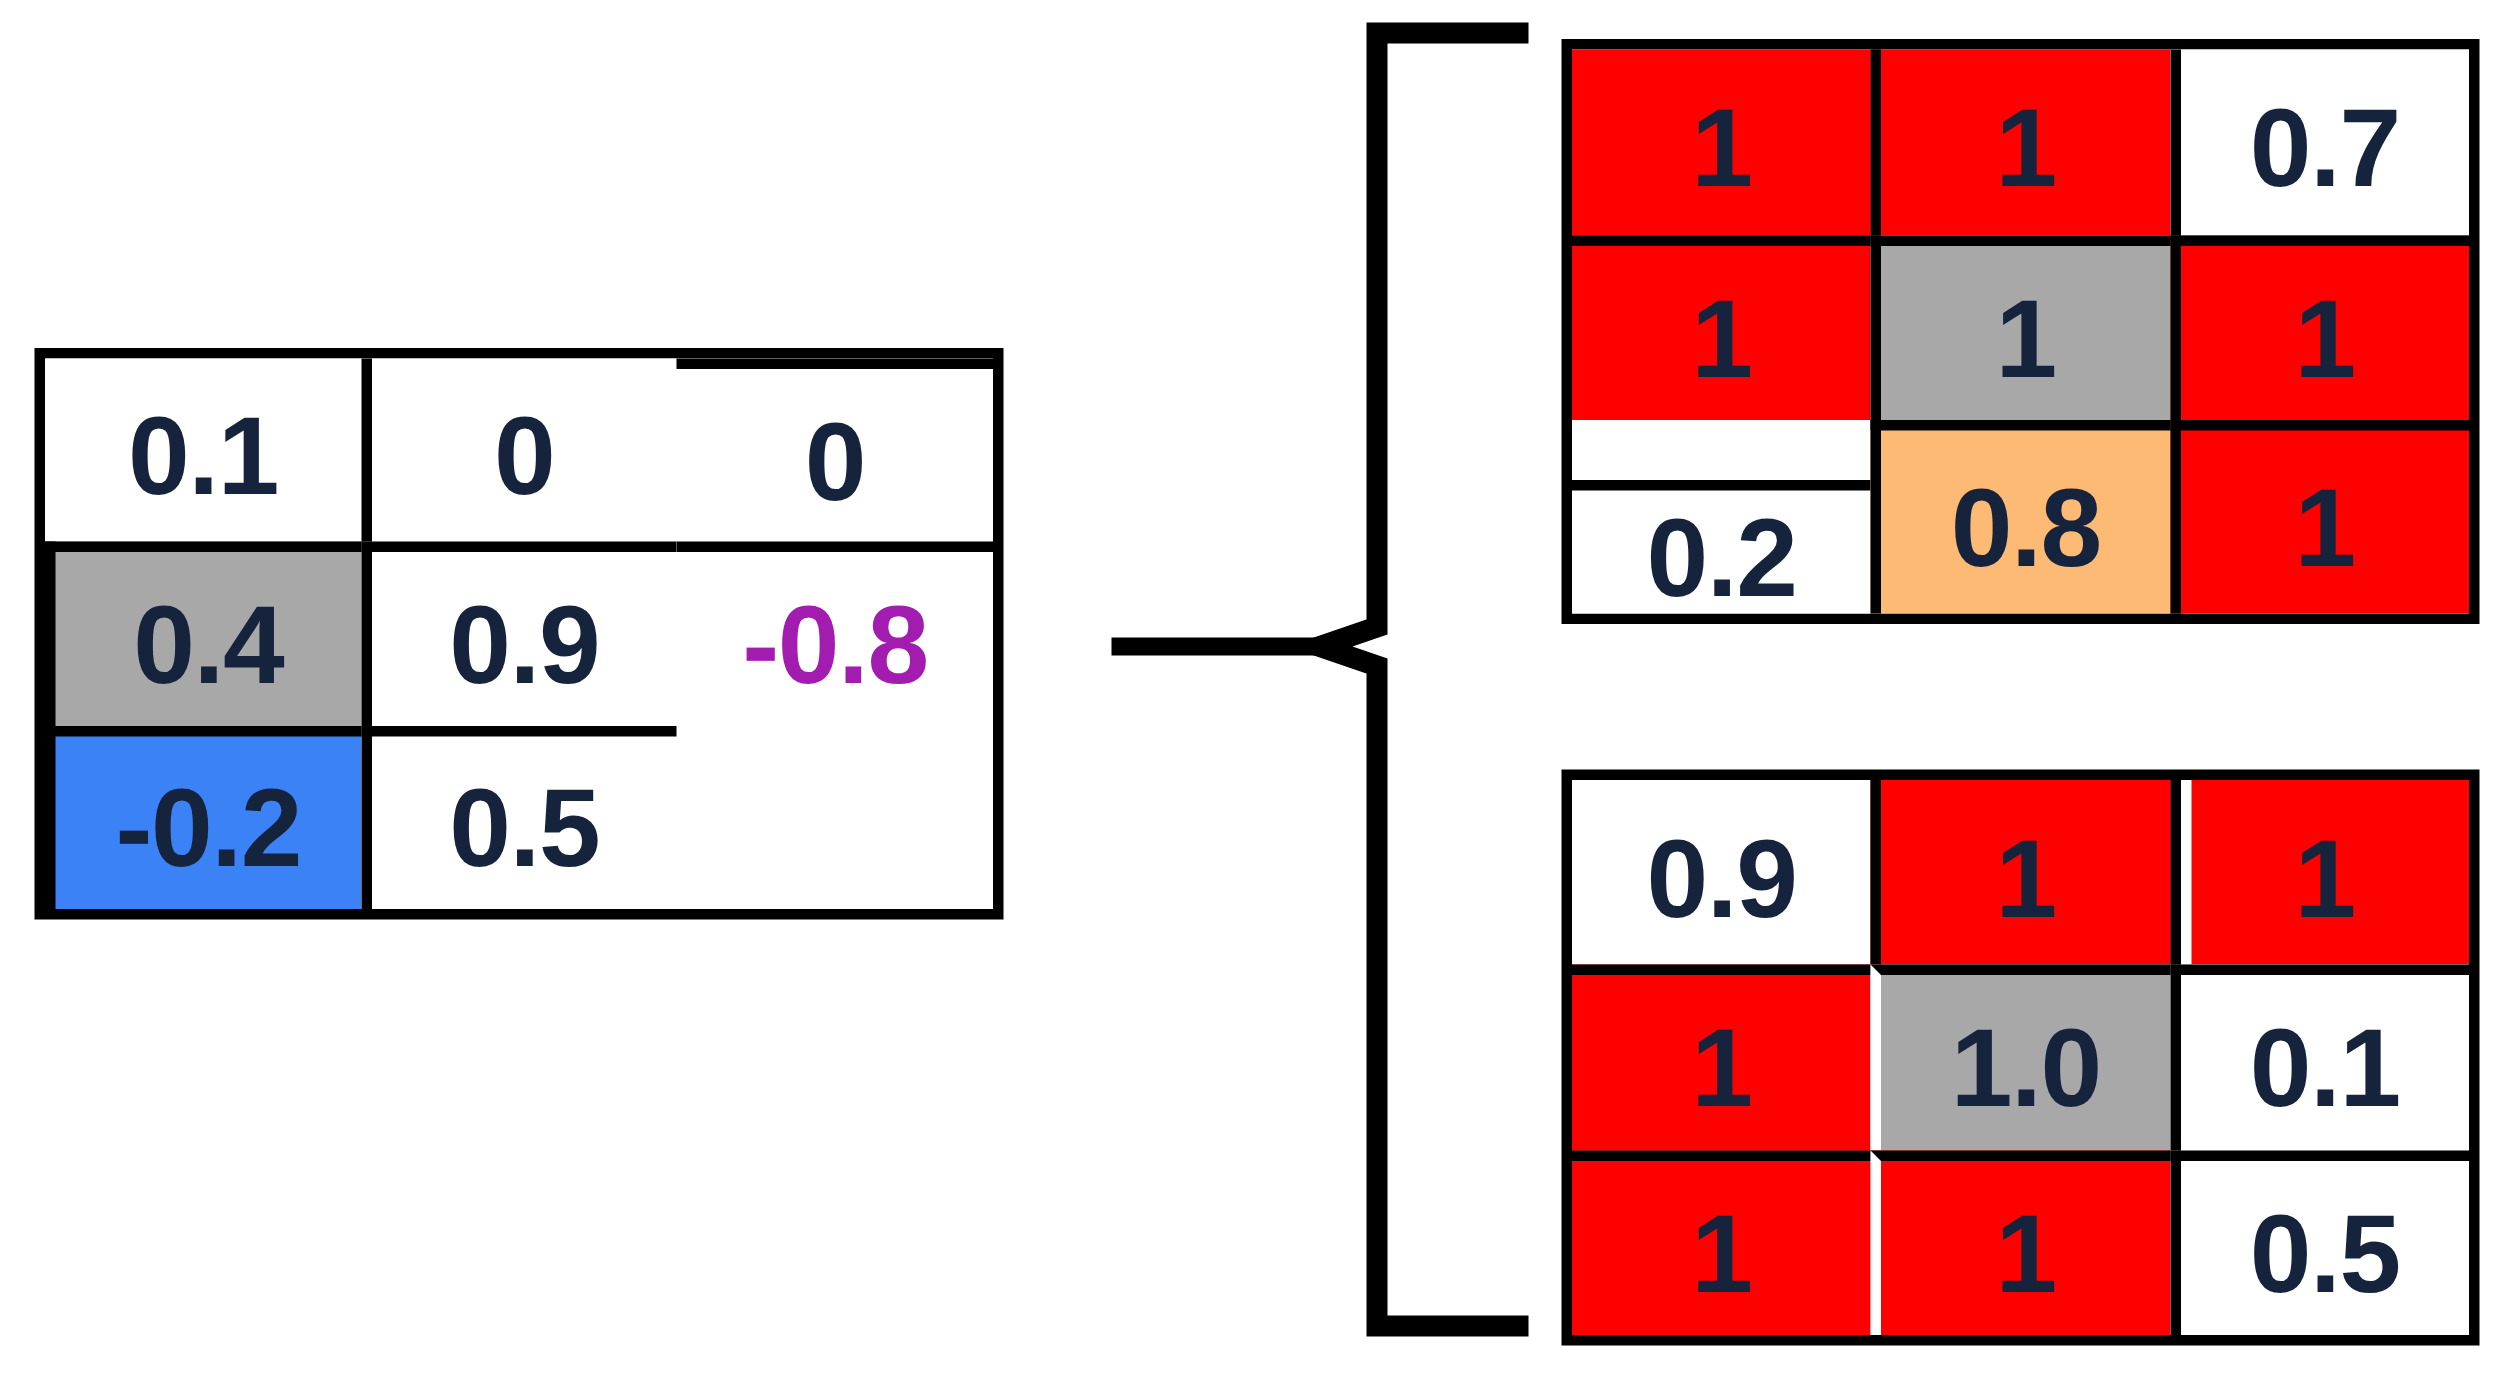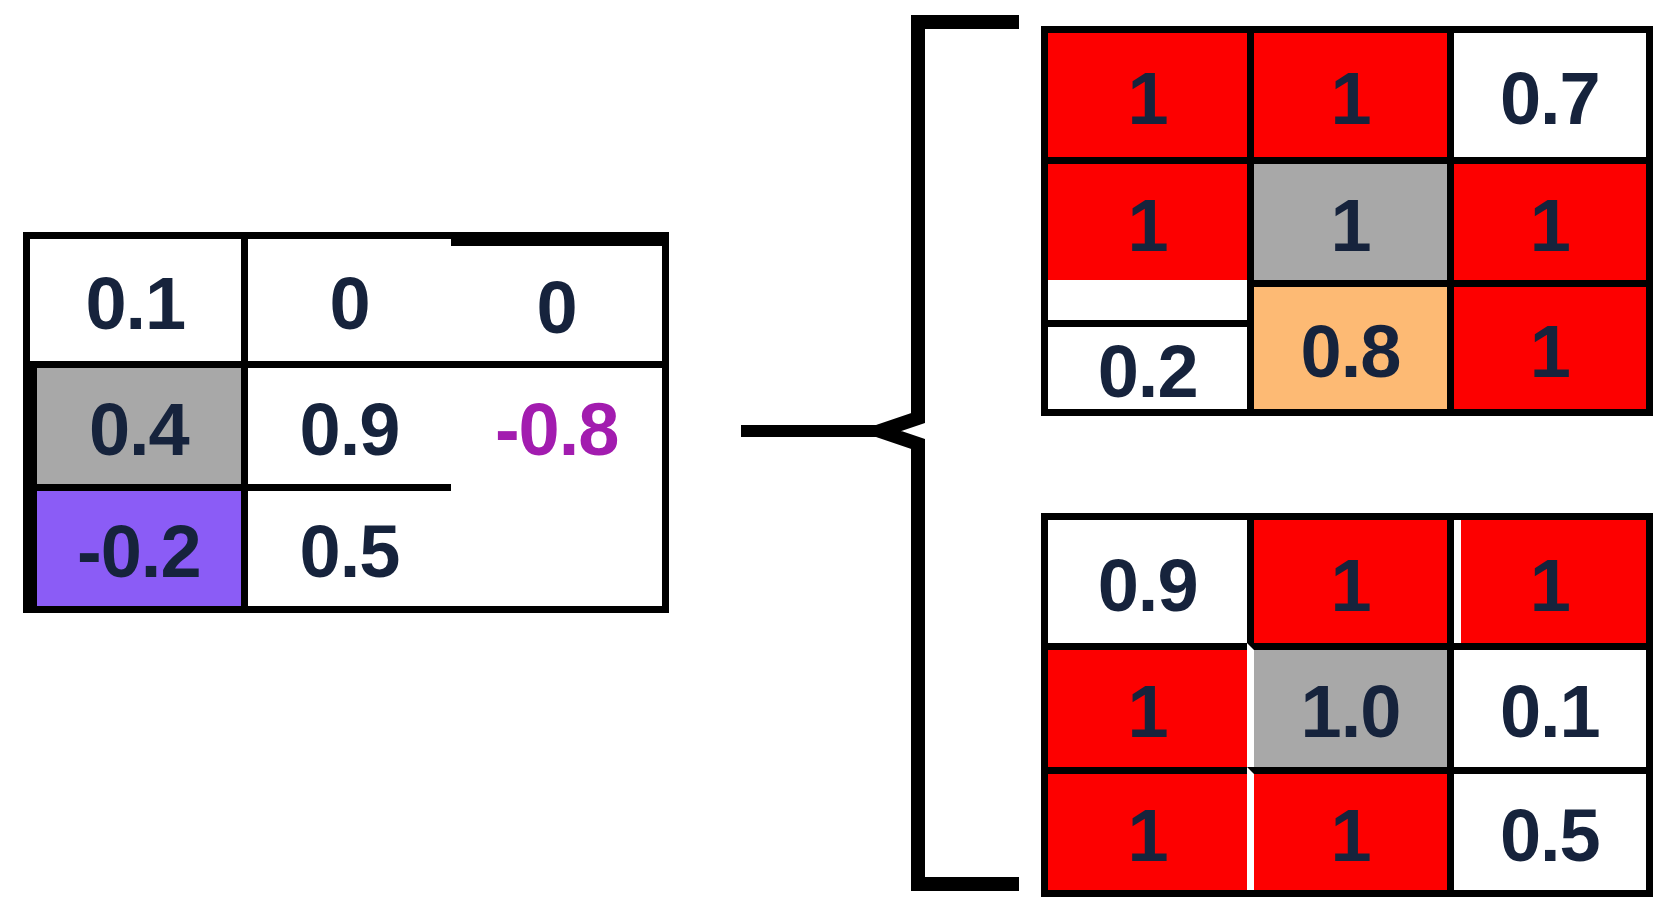--- a/index.html
+++ b/index.html
@@ -32,21 +32,21 @@
     <path d="M1012 22 H918 V418 L880 431 L918 444 V884 H1012" fill="none" stroke-width="14" stroke-linecap="square" stroke-linejoin="miter" stroke="#000000"></path>
   </svg>
 
   <div class="grid grid-input">
       <div class="cell" style="background: rgb(255, 255, 255); color: rgb(22, 35, 60);">0.1</div>
       <div class="cell" style="background: rgb(255, 255, 255); color: rgb(22, 35, 60); border-left: 7px solid rgb(0, 0, 0);">0</div>
       <div class="cell" style="background: rgb(255, 255, 255); color: rgb(22, 35, 60); border-top: 7px solid rgb(0, 0, 0);">0</div>
       <div class="cell" style="background: rgb(168, 168, 168); color: rgb(22, 35, 60); border-left: 7px solid rgb(0, 0, 0); border-top: 7px solid rgb(0, 0, 0);">0.4</div>
       <div class="cell" style="background: rgb(255, 255, 255); color: rgb(22, 35, 60); border-left: 7px solid rgb(0, 0, 0); border-top: 7px solid rgb(0, 0, 0);">0.9</div>
       <div class="cell" style="background: rgb(255, 255, 255); color: #a21caf; border-top: 7px solid rgb(0, 0, 0);">-0.8</div>
-      <div class="cell" style="background: #8b5cf6; color: rgb(22, 35, 60); border-left: 7px solid rgb(0, 0, 0); border-top: 7px solid rgb(0, 0, 0);">-0.2</div>
+      <div class="cell" style="background: #3b82f6; color: rgb(22, 35, 60); border-left: 7px solid rgb(0, 0, 0); border-top: 7px solid rgb(0, 0, 0);">-0.2</div>
       <div class="cell" style="background: rgb(255, 255, 255); color: rgb(22, 35, 60); border-left: 7px solid rgb(0, 0, 0); border-top: 7px solid rgb(0, 0, 0);">0.5</div>
     </div>
   <div class="grid grid-upper">
       <div class="cell" style="background: rgb(253, 0, 0); color: rgb(22, 35, 60);">1</div>
       <div class="cell" style="background: rgb(253, 0, 0); color: rgb(22, 35, 60); border-left: 7px solid rgb(0, 0, 0);">1</div>
       <div class="cell" style="background: rgb(255, 255, 255); color: rgb(22, 35, 60); border-left: 7px solid rgb(0, 0, 0);">0.7</div>
       <div class="cell" style="background: rgb(253, 0, 0); color: rgb(22, 35, 60); border-top: 7px solid rgb(0, 0, 0);">1</div>
       <div class="cell" style="background: rgb(168, 168, 168); color: rgb(22, 35, 60); border-left: 7px solid rgb(0, 0, 0); border-top: 7px solid rgb(0, 0, 0);">1</div>
       <div class="cell" style="background: rgb(253, 0, 0); color: rgb(22, 35, 60); border-left: 7px solid rgb(0, 0, 0); border-top: 7px solid rgb(0, 0, 0);">1</div>
       <div class="cell" style="background: rgb(255, 255, 255); color: rgb(22, 35, 60); border-top: 7px solid rgb(0, 0, 0); margin-top: 40px;">0.2</div>

